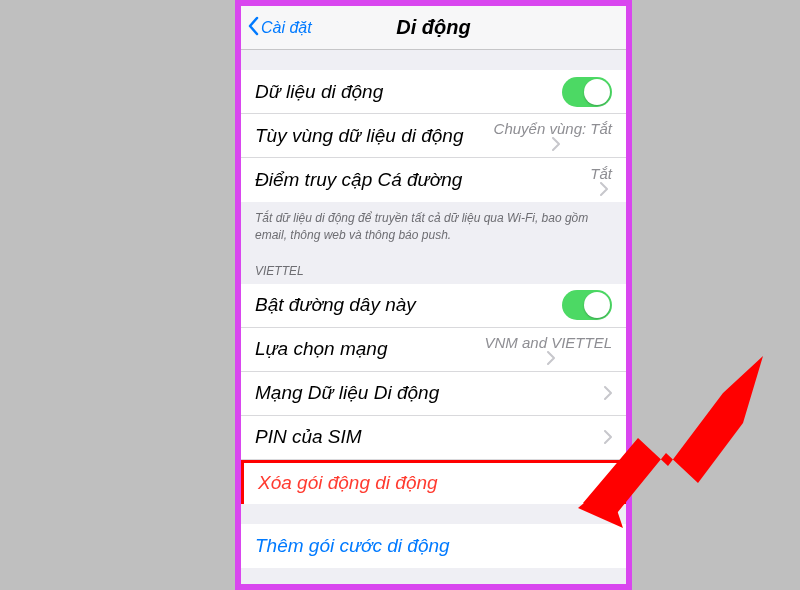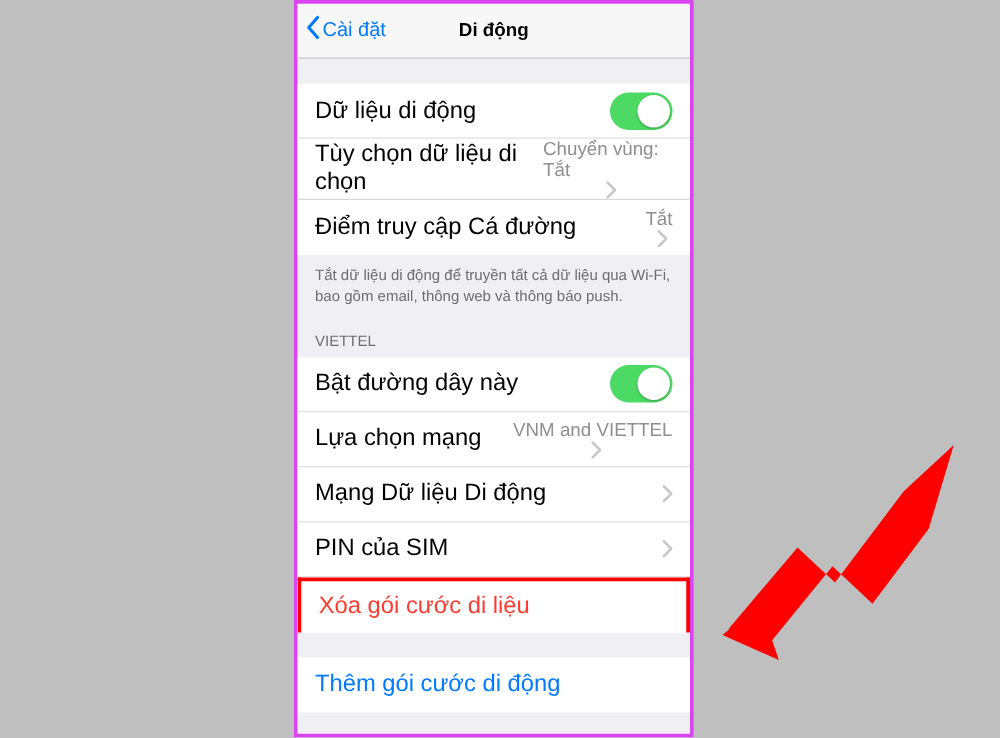--- a/index.html
+++ b/index.html
@@ -8,25 +8,26 @@
       font-family: -apple-system, "Helvetica Neue", Arial, sans-serif;
       width: 800px;
       height: 590px;
       position: relative;
       overflow: hidden;
     }
     .phone {
       position: absolute;
       left: 235px;
       top: 0;
-      width: 320px;
+      width: 397px;
       height: 590px;
       background: #efeff4;
-      border: 3px solid #d946ef;
+      border: 6px solid #d946ef;
       overflow: hidden;
+      font-style: italic;
     }
     .nav {
       height: 44px;
       background: #f7f7f8;
       border-bottom: 1px solid #c6c6c8;
       display: flex;
       align-items: center;
       position: relative;
     }
     .nav-back {
@@ -36,21 +37,21 @@
       font-size: 16px;
       padding-left: 6px;
       cursor: pointer;
     }
     .nav-back svg { margin-right: 2px; }
     .nav-title {
       position: absolute;
       left: 0; right: 0;
       text-align: center;
       font-weight: 600;
-      font-size: 15px;
+      font-size: 20px;
       color: #000;
       pointer-events: none;
     }
     .group { background: #fff; }
     .spacer { height: 20px; }
     .row {
       display: flex;
       align-items: center;
       justify-content: space-between;
       min-height: 44px;
@@ -126,21 +127,21 @@
   </div>
 
   <div class="spacer"></div>
 
   <div class="group">
     <div class="row">
       <span class="label">Dữ liệu di động</span>
       <div class="toggle"></div>
     </div>
     <div class="row">
-      <span class="label">Tùy chọn dữ liệu di chọn</span>
+      <span class="label">Tùy vùng dữ liệu di động</span>
       <span class="value">
         <span>Chuyển vùng: Tắt</span>
         <span class="chevron">
           <svg width="8" height="14" viewBox="0 0 8 14">
               <polyline points="1,1 7,7 1,13" fill="none" stroke="#c7c7cc" stroke-width="2" stroke-linecap="round" stroke-linejoin="round"></polyline>
             </svg>
         </span>
       </span>
     </div>
     <div class="row">
@@ -190,21 +191,21 @@
       <span class="label">PIN của SIM</span>
       <span class="value">
         <span class="chevron">
           <svg width="8" height="14" viewBox="0 0 8 14">
               <polyline points="1,1 7,7 1,13" fill="none" stroke="#c7c7cc" stroke-width="2" stroke-linecap="round" stroke-linejoin="round"></polyline>
             </svg>
         </span>
       </span>
     </div>
     <div class="row highlight-box">
-      <span class="label">Xóa gói cước di liệu</span>
+      <span class="label">Xóa gói động di động</span>
     </div>
   </div>
 
   <div class="spacer"></div>
 
   <div class="group">
     <div class="row link-row">
       <span class="label">Thêm gói cước di động</span>
     </div>
   </div>

